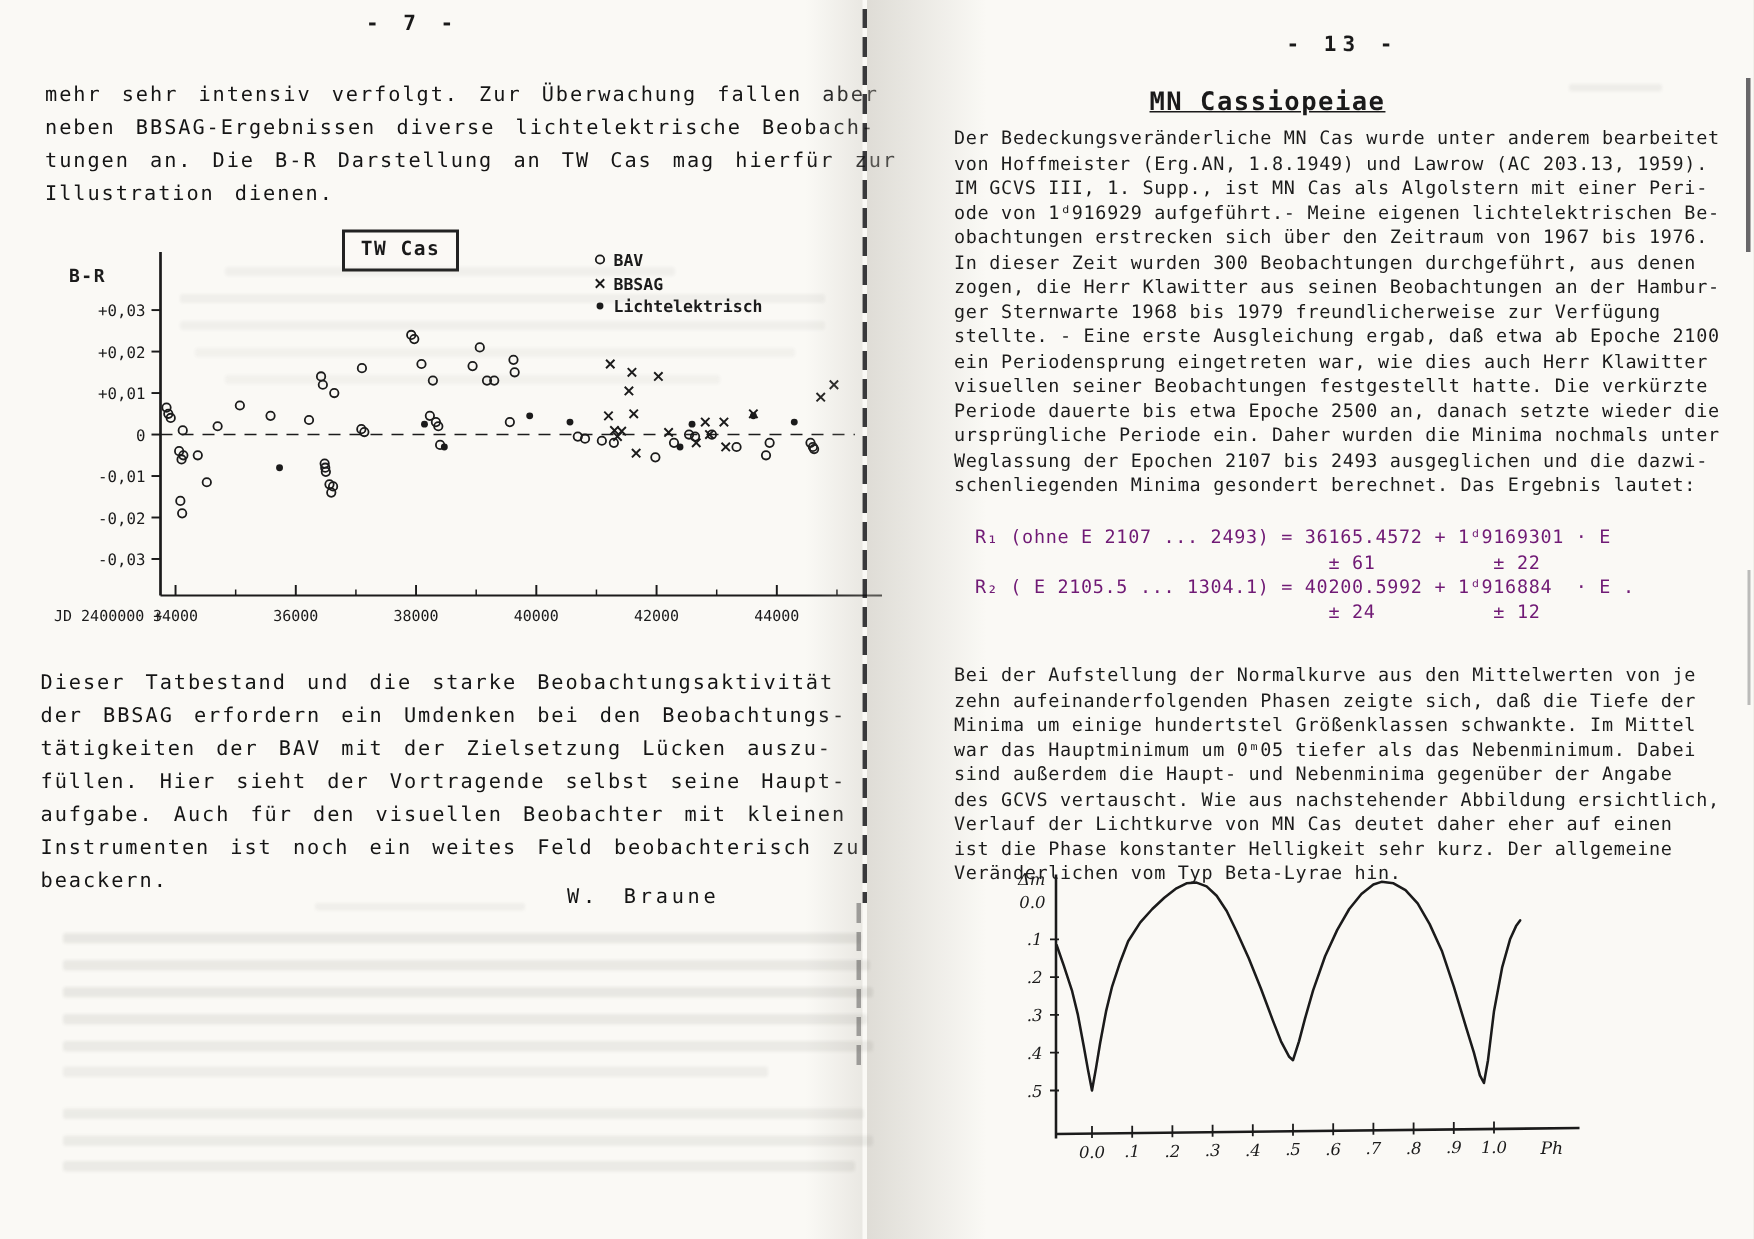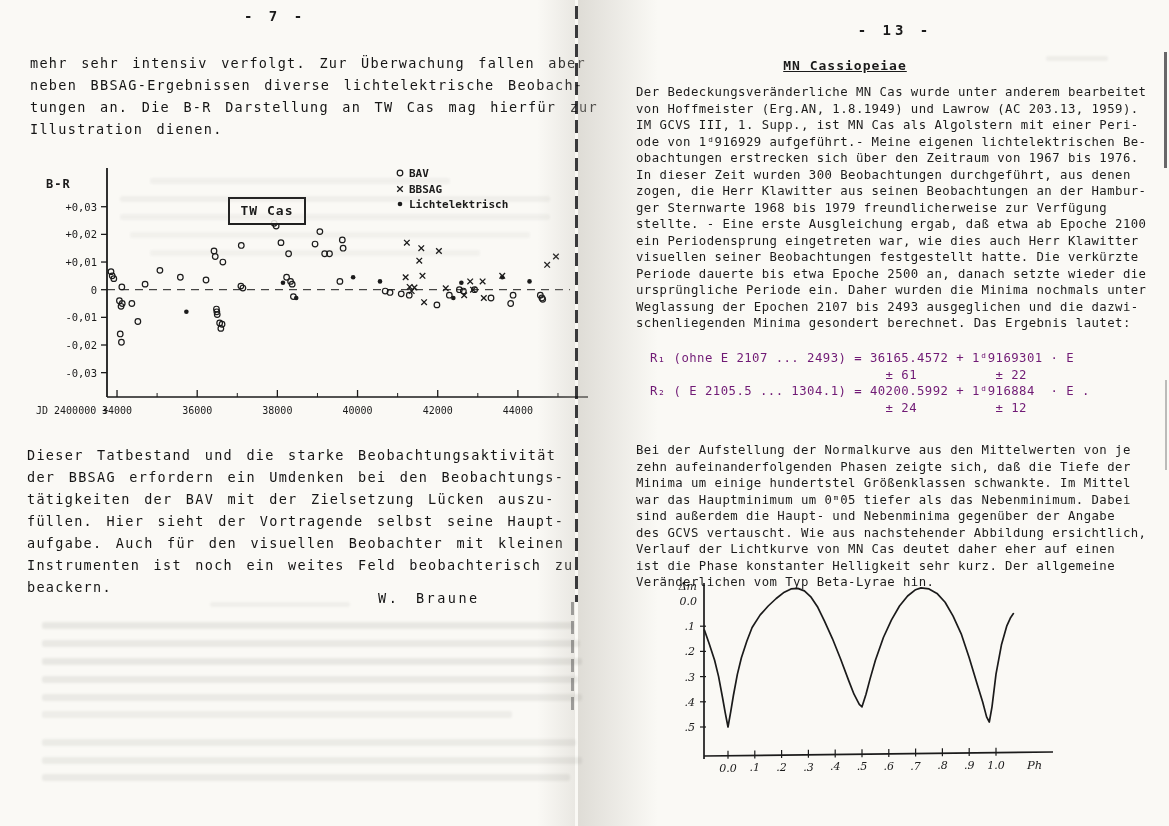--- a/index.html
+++ b/index.html
@@ -6,26 +6,26 @@
   .stage{position:relative;width:1169px;height:826px;background:#faf9f5;overflow:hidden;
          font-family:"DejaVu Sans Mono","Liberation Mono","DejaVu Sans",monospace;color:#1a1a1a;}
   .abs{position:absolute;}
   .pagenum{font-size:14px;letter-spacing:4px;font-weight:bold;}
   
   .p12text{font-size:13.5px;line-height:22px;letter-spacing:1.3px;word-spacing:4px;color:#151515;}
   .p12text .tline{white-space:nowrap;}
   
   .p13text{font-size:12.3px;line-height:16.5px;letter-spacing:.45px;color:#1c1c1c;}
   .p13text .tline{white-space:nowrap;}
-  .title13{font-size:13px;letter-spacing:1px;font-weight:bold;text-decoration:underline;text-align:center;}
+  .title13{font-size:17px;letter-spacing:1px;font-weight:bold;text-decoration:underline;text-align:center;}
   .eqs{font-size:12.3px;line-height:16.5px;letter-spacing:.45px;color:#701a75;}
   .eqs .tline{white-space:pre;}
   .signature{font-size:13.5px;letter-spacing:2.5px;word-spacing:6px;color:#151515;}
   .titlebox{border:2px solid #222;text-align:center;font-size:13px;font-weight:bold;letter-spacing:1px;
-            background:rgba(250,249,245,.85);margin-top:44px;}
+            background:rgba(250,249,245,.85);}
   .ghost{position:absolute;background:rgba(95,93,88,.13);filter:blur(1.1px);border-radius:2px;}
   .spine{position:absolute;background:repeating-linear-gradient(to bottom,#17171a 0 13px,rgba(23,23,26,0) 13px 19px);}
   .edge{position:absolute;background:#2a2a2e;}
   .gutshade{position:absolute;pointer-events:none;}
   svg text{font-family:"DejaVu Sans Mono","Liberation Mono",monospace;fill:#1b1b1b;}
   svg .hand{font-family:"DejaVu Serif","Liberation Serif",serif;font-style:italic;}
 </style>
 </head>
 <body>
 

